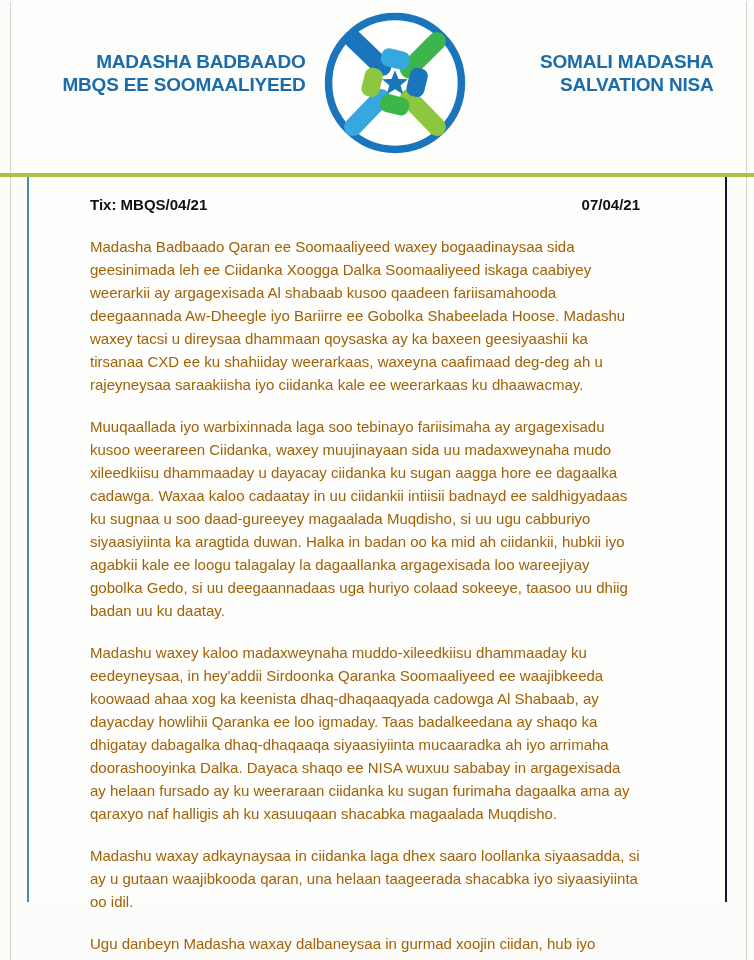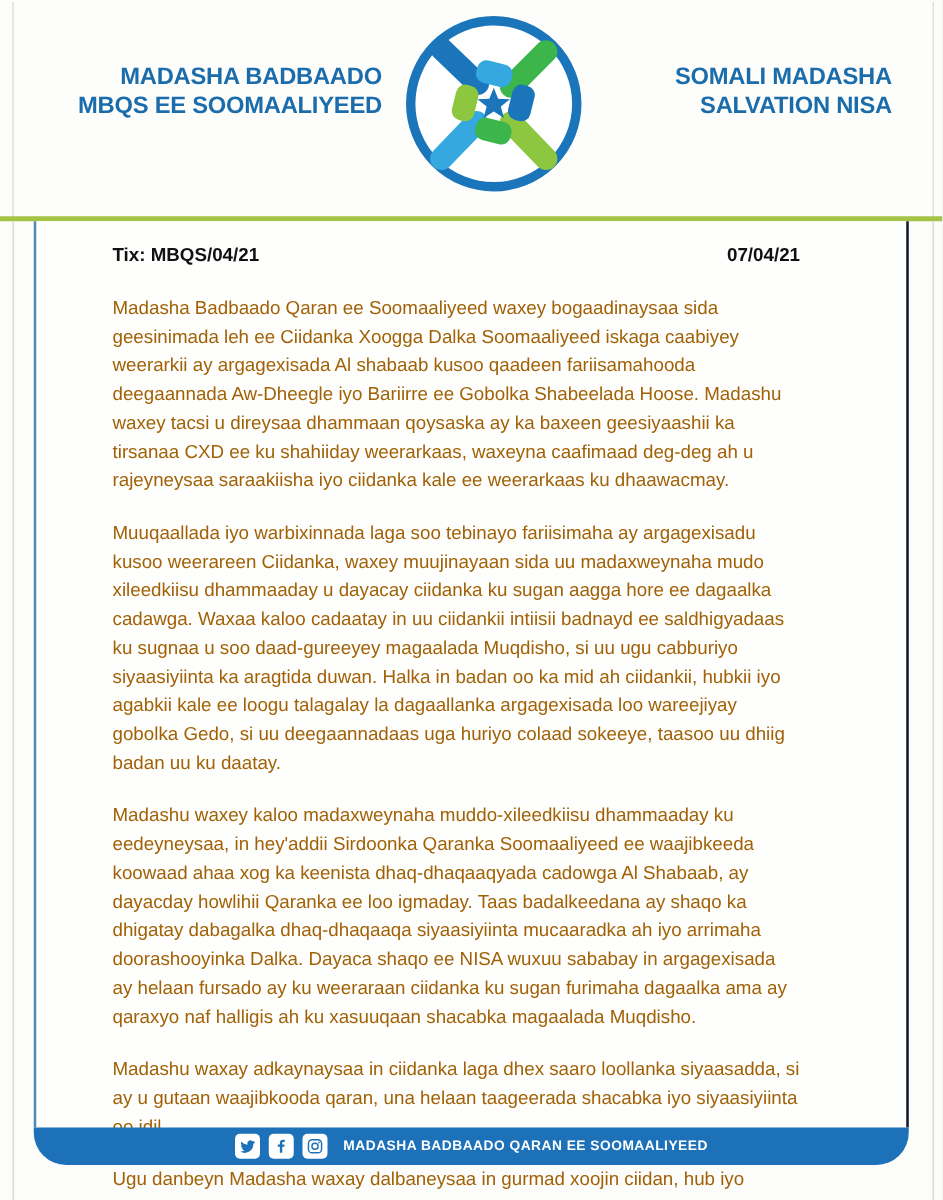--- a/index.html
+++ b/index.html
@@ -164,33 +164,13 @@
     </div>
     <div class="body-text">
       <p>Madasha Badbaado Qaran ee Soomaaliyeed waxey bogaadinaysaa sida geesinimada leh ee Ciidanka Xoogga Dalka Soomaaliyeed iskaga caabiyey weerarkii ay argagexisada Al shabaab kusoo qaadeen fariisamahooda deegaannada Aw-Dheegle iyo Bariirre ee Gobolka Shabeelada Hoose. Madashu waxey tacsi u direysaa dhammaan qoysaska ay ka baxeen geesiyaashii ka tirsanaa CXD ee ku shahiiday weerarkaas, waxeyna caafimaad deg-deg ah u rajeyneysaa saraakiisha iyo ciidanka kale ee weerarkaas ku dhaawacmay.</p>
       <p>Muuqaallada iyo warbixinnada laga soo tebinayo fariisimaha ay argagexisadu kusoo weerareen Ciidanka, waxey muujinayaan sida uu madaxweynaha mudo xileedkiisu dhammaaday u dayacay ciidanka ku sugan aagga hore ee dagaalka cadawga. Waxaa kaloo cadaatay in uu ciidankii intiisii badnayd ee saldhigyadaas ku sugnaa u soo daad-gureeyey magaalada Muqdisho, si uu ugu cabburiyo siyaasiyiinta ka aragtida duwan. Halka in badan oo ka mid ah ciidankii, hubkii iyo agabkii kale ee loogu talagalay la dagaallanka argagexisada loo wareejiyay gobolka Gedo, si uu deegaannadaas uga huriyo colaad sokeeye, taasoo uu dhiig badan uu ku daatay.</p>
       <p>Madashu waxey kaloo madaxweynaha muddo-xileedkiisu dhammaaday ku eedeyneysaa, in hey'addii Sirdoonka Qaranka Soomaaliyeed ee waajibkeeda koowaad ahaa xog ka keenista dhaq-dhaqaaqyada cadowga Al Shabaab, ay dayacday howlihii Qaranka ee loo igmaday. Taas badalkeedana ay shaqo ka dhigatay dabagalka dhaq-dhaqaaqa siyaasiyiinta mucaaradka ah iyo arrimaha doorashooyinka Dalka. Dayaca shaqo ee NISA wuxuu sababay in argagexisada ay helaan fursado ay ku weeraraan ciidanka ku sugan furimaha dagaalka ama ay qaraxyo naf halligis ah ku xasuuqaan shacabka magaalada Muqdisho.</p>
       <p>Madashu waxay adkaynaysaa in ciidanka laga dhex saaro loollanka siyaasadda, si ay u gutaan waajibkooda qaran, una helaan taageerada shacabka iyo siyaasiyiinta oo idil.</p>
       <p>Ugu danbeyn Madasha waxay dalbaneysaa in gurmad xoojin ciidan, hub iyo saadba leh degdeg loo gaarsiiyo ciidamada ku sugan saldhigyada maanta la weeraray iyo fariisimaha kale ee u dayacmi kara cadowga, si ay awood ugu yeeshaan in ay naftooda iyo shacabka ka difaacaan cadowga ummadda Soomaaliyeed ee argagexisada Al Shabaab.</p>
     </div>
   </main>
 
-  <footer class="footer-bar">
-    <span class="social-icon">
-      <svg viewBox="0 0 24 24" width="14" height="14" fill="#1d71b8">
-        <path d="M22 5.9c-.7.3-1.5.5-2.3.6.8-.5 1.5-1.3 1.8-2.2-.8.5-1.7.8-2.6 1A4.1 4.1 0 0 0 11.9 9c0 .3 0 .6.1.9-3.4-.2-6.4-1.8-8.4-4.3-.4.6-.6 1.3-.6 2.1 0 1.4.7 2.7 1.8 3.4-.7 0-1.3-.2-1.9-.5v.1c0 2 1.4 3.6 3.3 4-.3.1-.7.1-1.1.1-.3 0-.5 0-.8-.1.5 1.6 2 2.8 3.8 2.8a8.3 8.3 0 0 1-5.1 1.8H2a11.7 11.7 0 0 0 6.3 1.8c7.5 0 11.7-6.3 11.7-11.7v-.5c.8-.6 1.5-1.3 2-2.1z"></path>
-      </svg>
-    </span>
-    <span class="social-icon">
-      <svg viewBox="0 0 24 24" width="14" height="14" fill="#1d71b8">
-        <path d="M13.4 21v-8.2h2.8l.4-3.2h-3.2V7.6c0-.9.3-1.6 1.7-1.6h1.7V3.1c-.3 0-1.3-.1-2.5-.1-2.5 0-4.2 1.5-4.2 4.3v2.3H7.3v3.2h2.8V21h3.3z"></path>
-      </svg>
-    </span>
-    <span class="social-icon">
-      <svg viewBox="0 0 24 24" width="14" height="14" fill="none" stroke="#1d71b8" stroke-width="2">
-        <rect x="3" y="3" width="18" height="18" rx="5"></rect>
-        <circle cx="12" cy="12" r="4.2"></circle>
-        <circle cx="17.3" cy="6.7" r="1.2" fill="#1d71b8" stroke="none"></circle>
-      </svg>
-    </span>
-    <span class="footer-text">MADASHA BADBAADO QARAN EE SOOMAALIYEED</span>
-  </footer>
 </div>
 
 </body></html>

